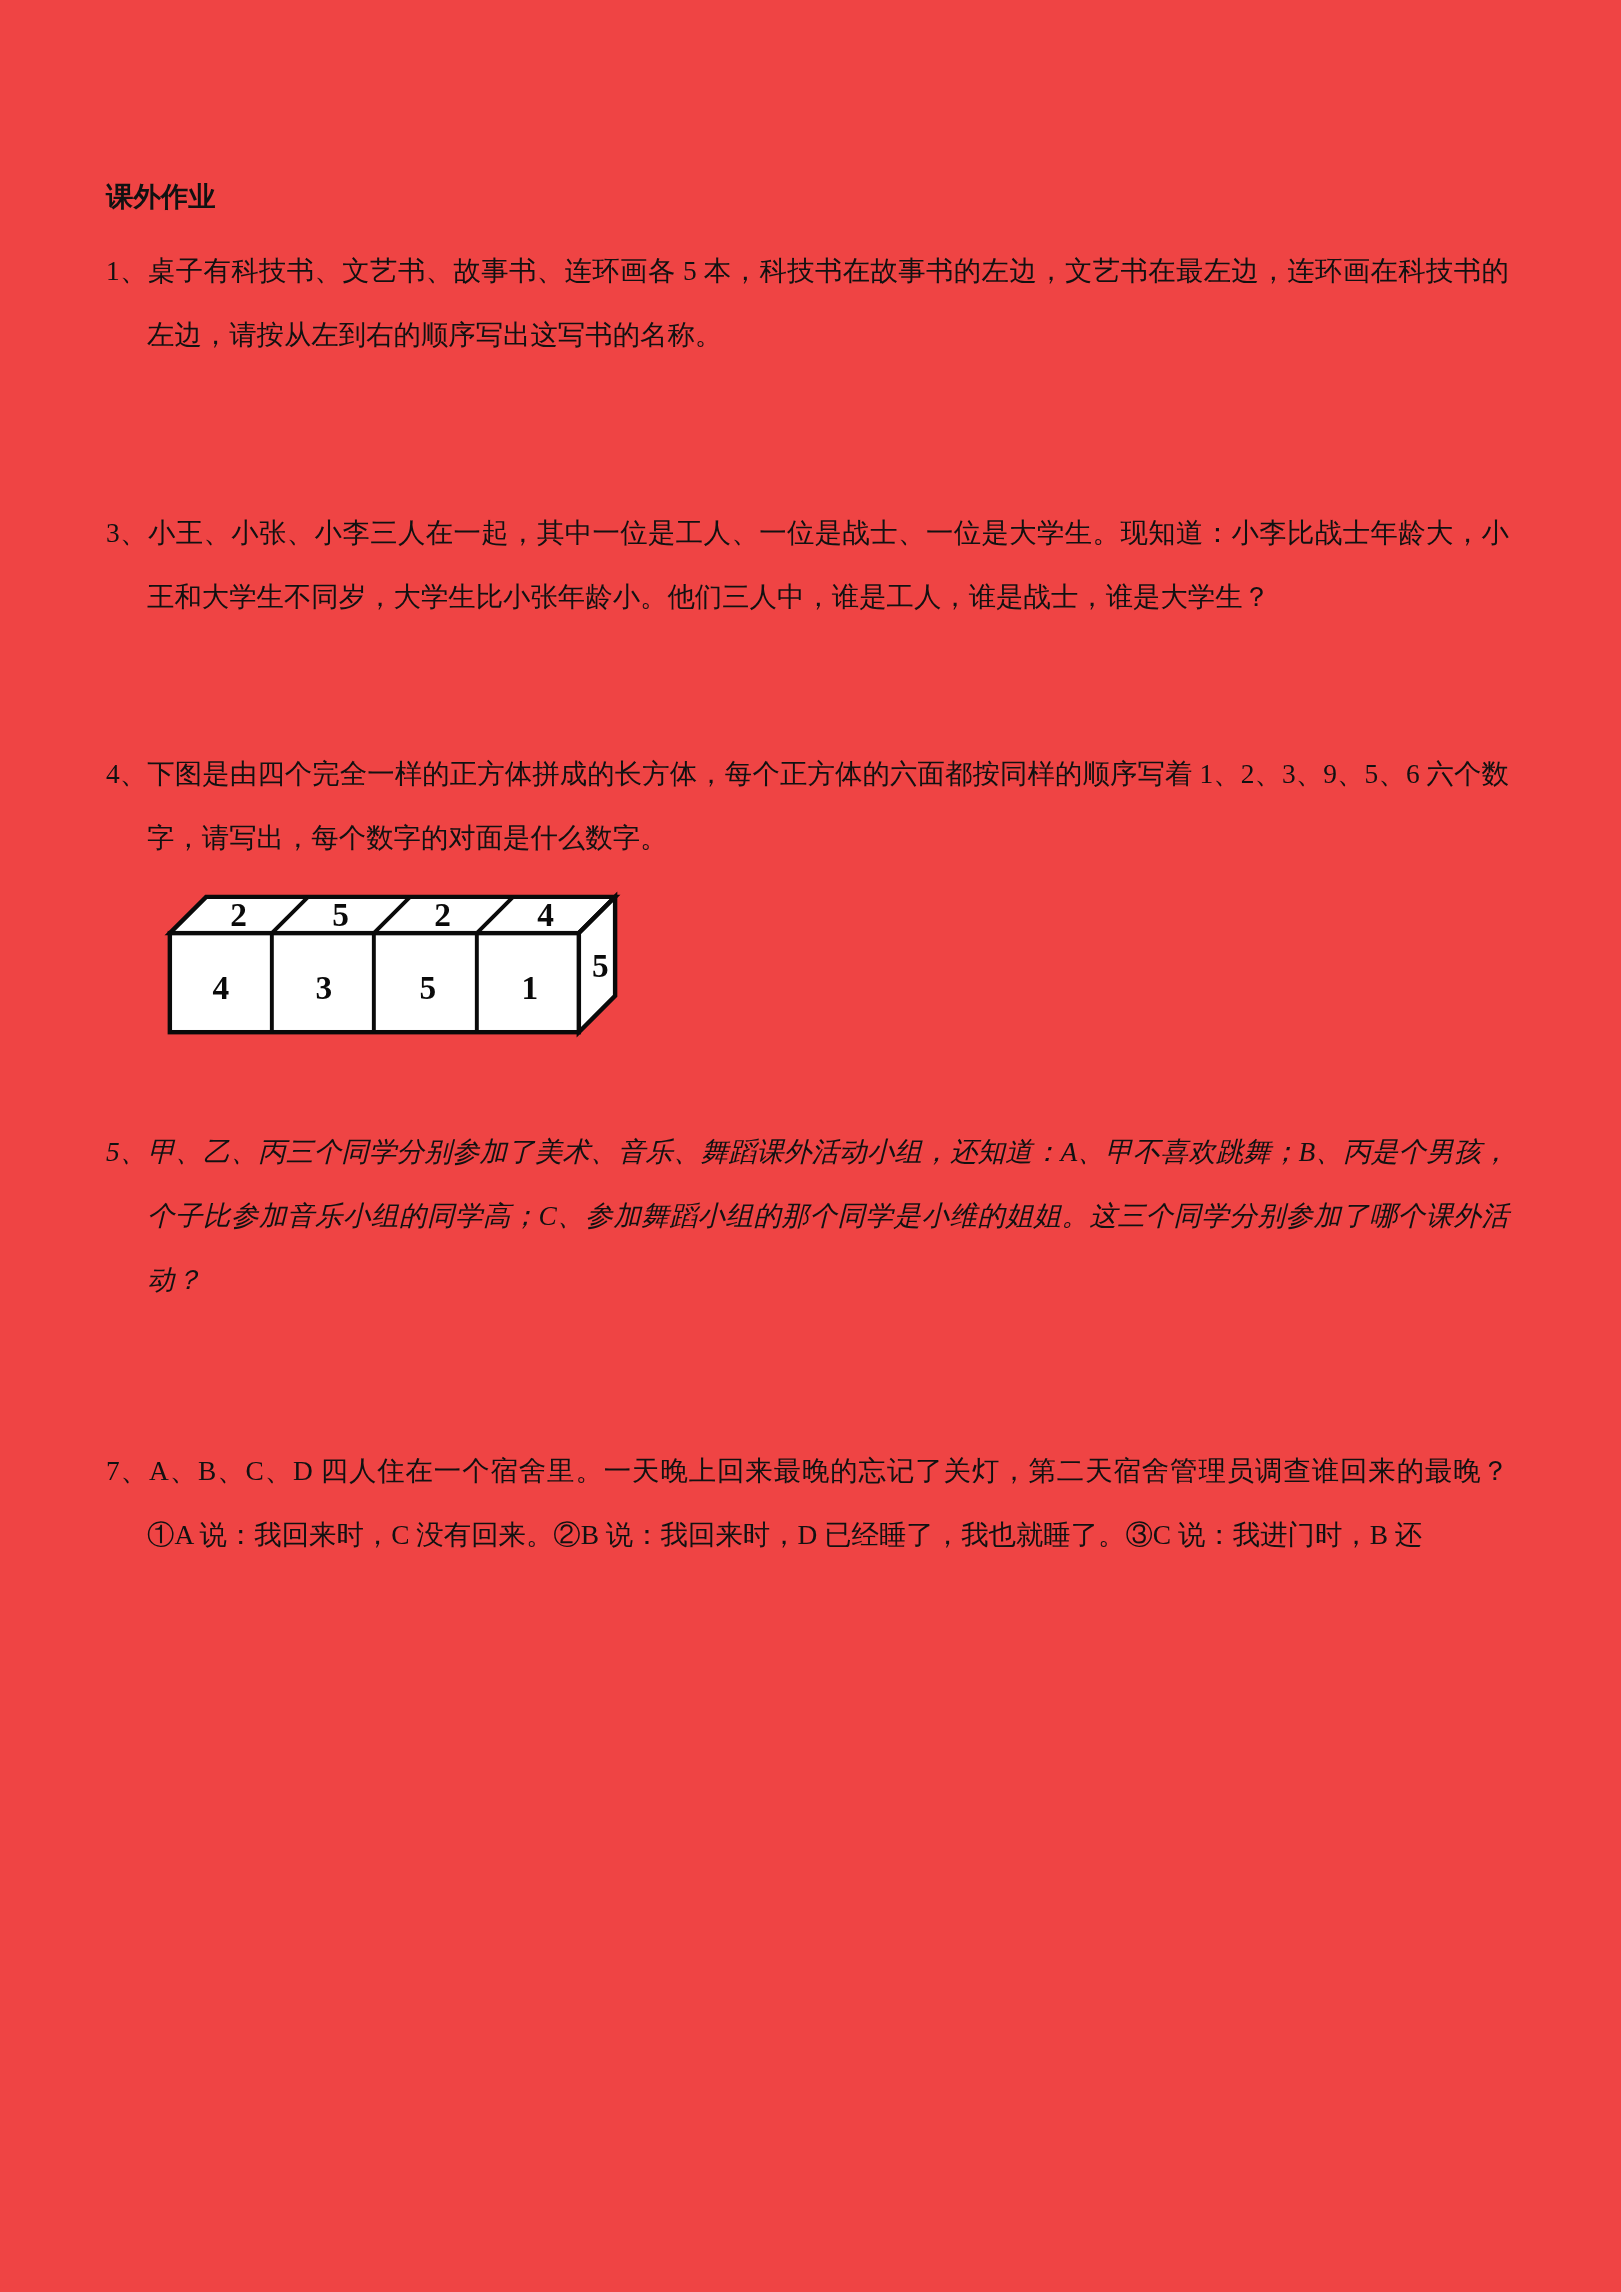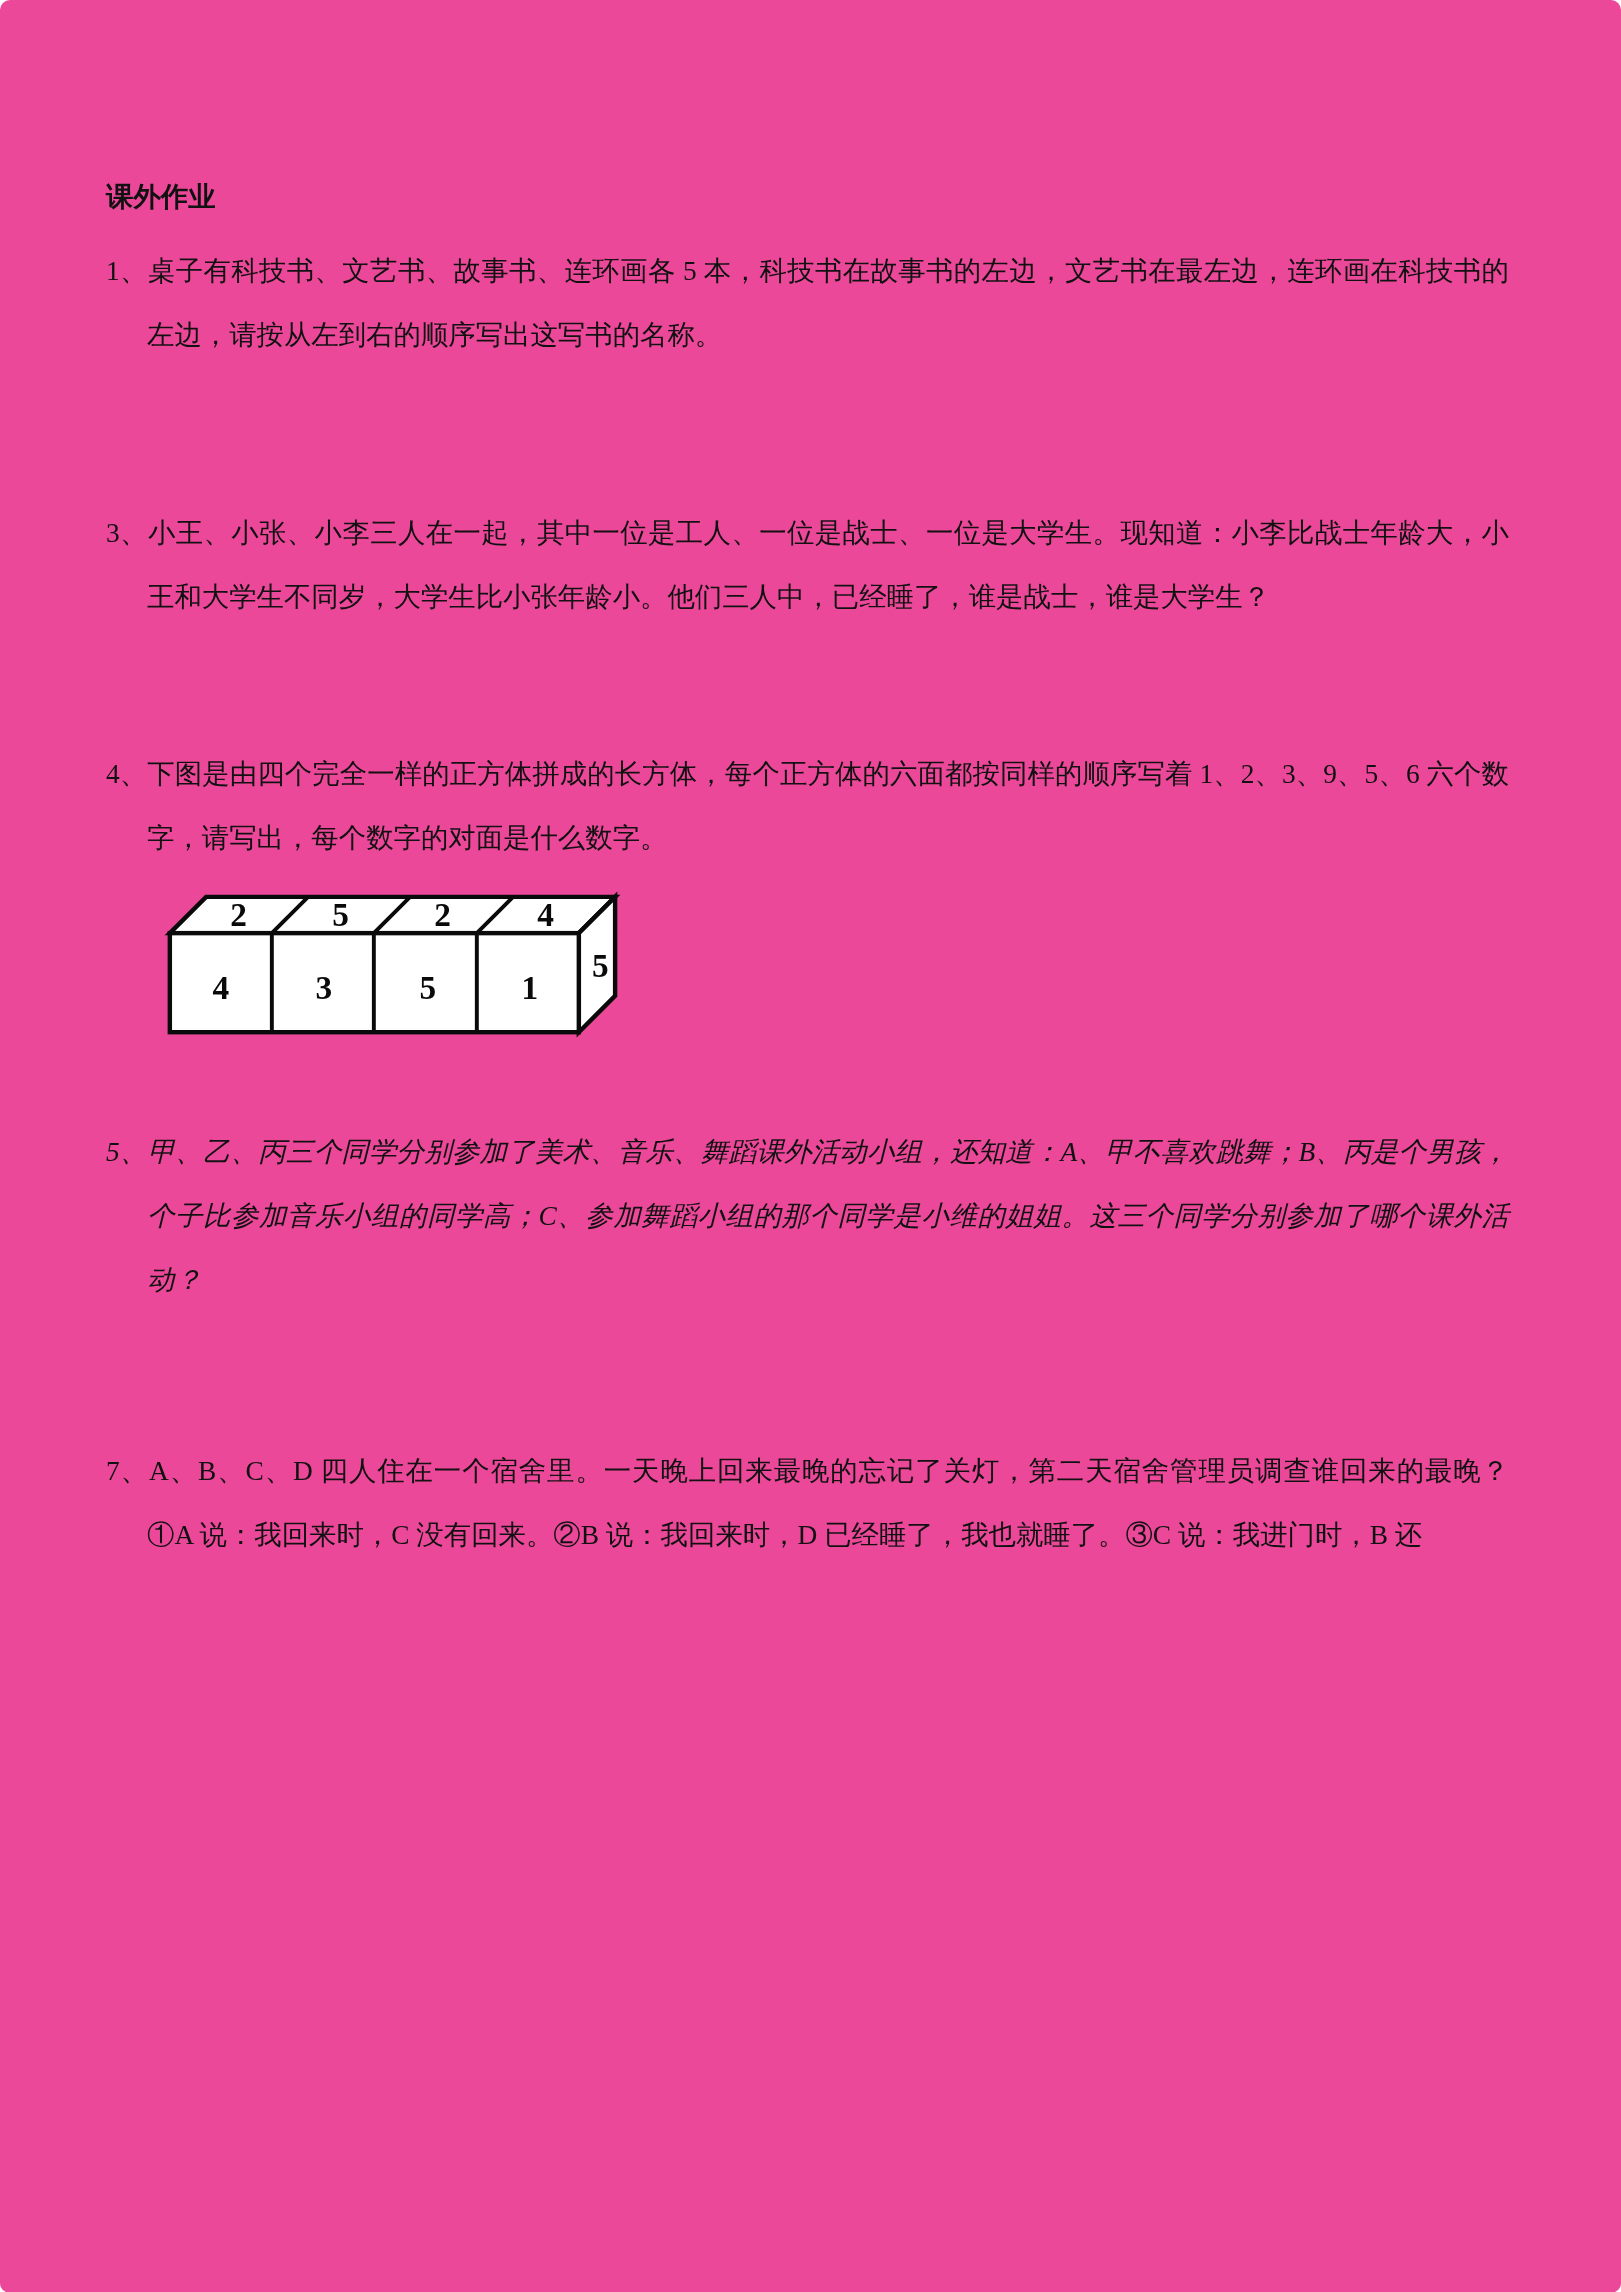--- a/index.html
+++ b/index.html
@@ -12,22 +12,21 @@
     height: 2293px;
     overflow: hidden;
     color: #111111;
     font-family: "Liberation Serif", "DejaVu Serif", serif;
   }
   .page {
     box-sizing: border-box;
     width: 1621px;
     height: 2293px;
     padding: 165px 112px 0 106px;
-    background: #ec4899;
-    border-radius: 10px;
+    background: #ef4444;
   }
   .doc-title {
     font-size: 27.4px;
     font-weight: bold;
     line-height: 64px;
     margin: 0 0 9.8px 0;
   }
   .problem {
     font-size: 27.4px;
     line-height: 64px;
@@ -71,21 +70,21 @@
 </head>
 <body>
 
 <div class="page">
 
   <h1 class="doc-title">课外作业</h1>
 
   <p class="problem p1"><span class="num">1、</span><span>桌子有科技书、文艺书、故事书、连环画各 5 本，科技书在故事书的左边，文艺书在最左边，连环画在科技书的左边，请按从左到右的顺序写出这写书的名称。</span></p>
 
 
-  <p class="problem p3"><span class="num">3、</span><span>小王、小张、小李三人在一起，其中一位是工人、一位是战士、一位是大学生。现知道：小李比战士年龄大，小王和大学生不同岁，大学生比小张年龄小。他们三人中，已经睡了，谁是战士，谁是大学生？</span></p>
+  <p class="problem p3"><span class="num">3、</span><span>小王、小张、小李三人在一起，其中一位是工人、一位是战士、一位是大学生。现知道：小李比战士年龄大，小王和大学生不同岁，大学生比小张年龄小。他们三人中，谁是工人，谁是战士，谁是大学生？</span></p>
 
   <p class="problem p4"><span class="num">4、</span><span>下图是由四个完全一样的正方体拼成的长方体，每个正方体的六面都按同样的顺序写着 1、2、3、9、5、6 六个数字，请写出，每个数字的对面是什么数字。</span></p>
 
   <div class="figure">
     <svg width="510" height="167" viewBox="0 0 520 170">
 
       <polygon class="cube-face" stroke-width="4.5" points="8,52 45,15 462,15 425,52"></polygon>
 
       <polygon class="cube-face" stroke-width="4.5" points="425,52 462,15 462,116 425,153"></polygon>
 

